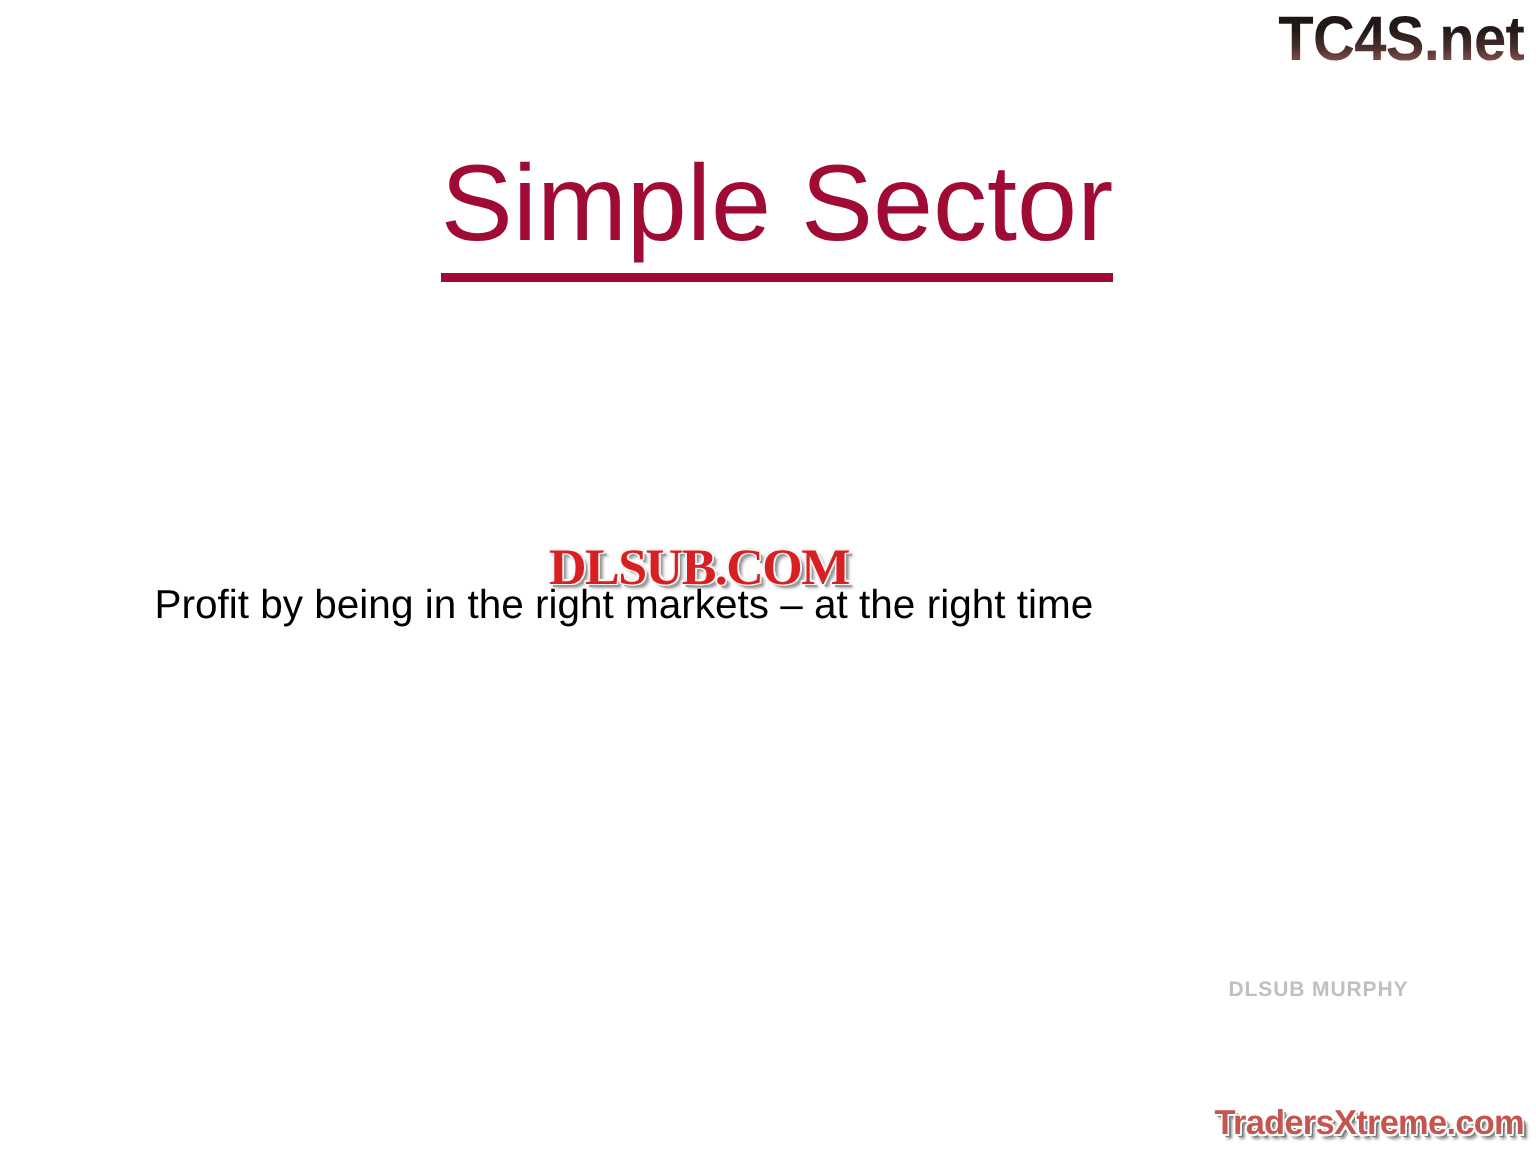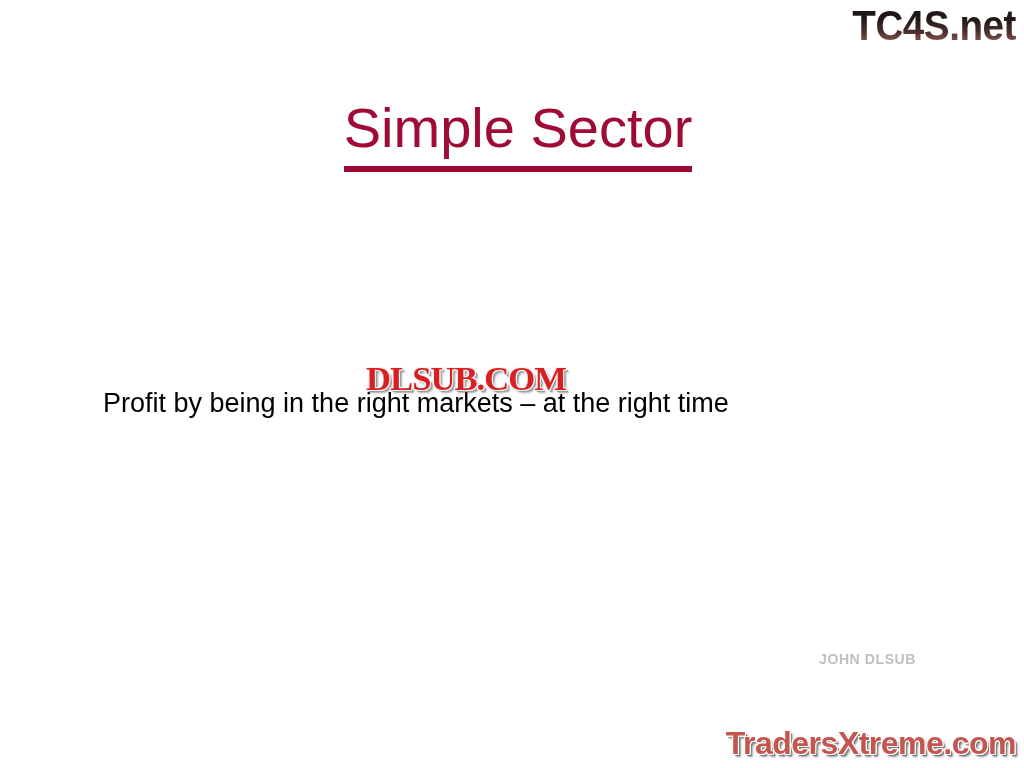--- a/index.html
+++ b/index.html
@@ -48,21 +48,21 @@
   
   #title-block {
     position: absolute;
     left: 103px;
     top: 100px;
     width: 830px;
   }
 
   .title-line {
     font-family: "Liberation Sans", sans-serif;
-    font-size: 56px;
+    font-size: 72px;
     font-weight: normal;
     line-height: 1.0;
     color: #A00B35;
     white-space: nowrap;
     letter-spacing: 0px;
   }
 
   .title-line .txt {
     display: inline-block;
     border-bottom: 6px solid #A00B35;
@@ -124,21 +124,21 @@
     letter-spacing: 0.6px;
     white-space: nowrap;
   }
 
   
   #tradersxtreme-watermark {
     position: absolute;
     right: 8px;
     bottom: 6px;
     font-family: "Liberation Sans", sans-serif;
-    font-size: 32px;
+    font-size: 23px;
     font-weight: bold;
     letter-spacing: -0.5px;
     color: #C4564F;
     white-space: nowrap;
     text-shadow:
        1px  0px 0 #ffffff,
       -1px  0px 0 #ffffff,
        0px  1px 0 #ffffff,
        0px -1px 0 #ffffff,
        1px  1px 0 #ffffff,
@@ -158,17 +158,17 @@
   <div id="tc4s-watermark">TC4S.net</div>
 
   <div id="title-block">
     <div class="title-line" id="title-line-1"><span class="txt">Simple Sector</span></div>
   </div>
 
   <div id="subtitle">Profit by being in the right markets – at the right time</div>
 
   <div id="dlsub-watermark">DLSUB.COM</div>
 
-  <div id="author">JOHN DLSUB</div>
+  <div id="author">DLSUB MURPHY</div>
 
   <div id="tradersxtreme-watermark">TradersXtreme.com</div>
 
 </div>
 
 </body></html>

